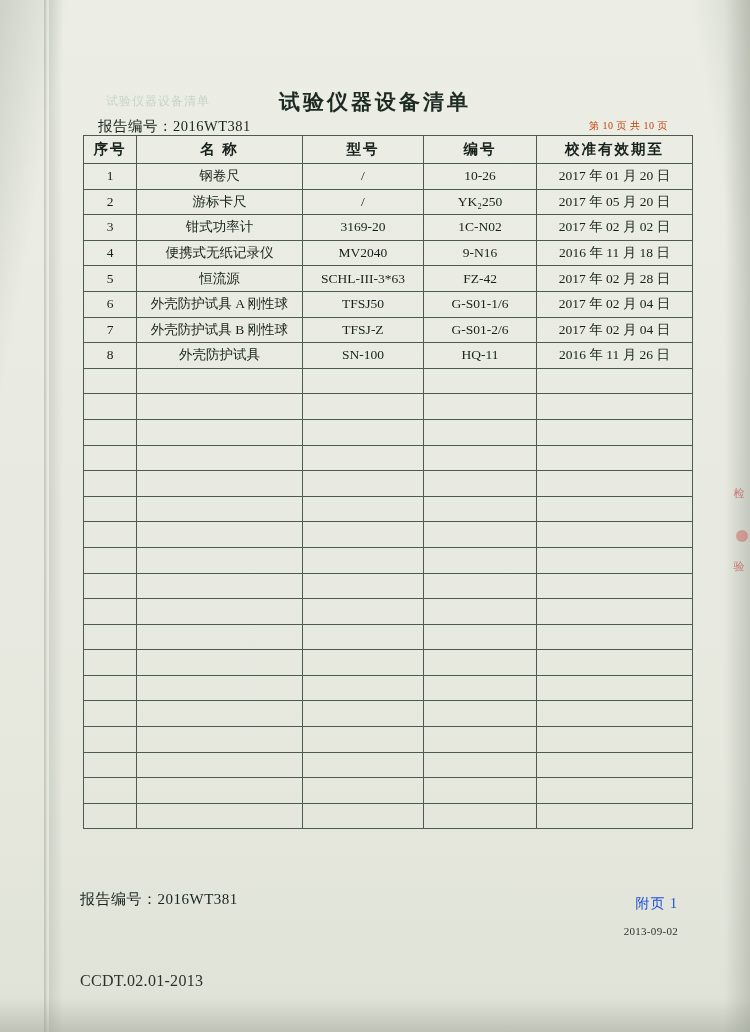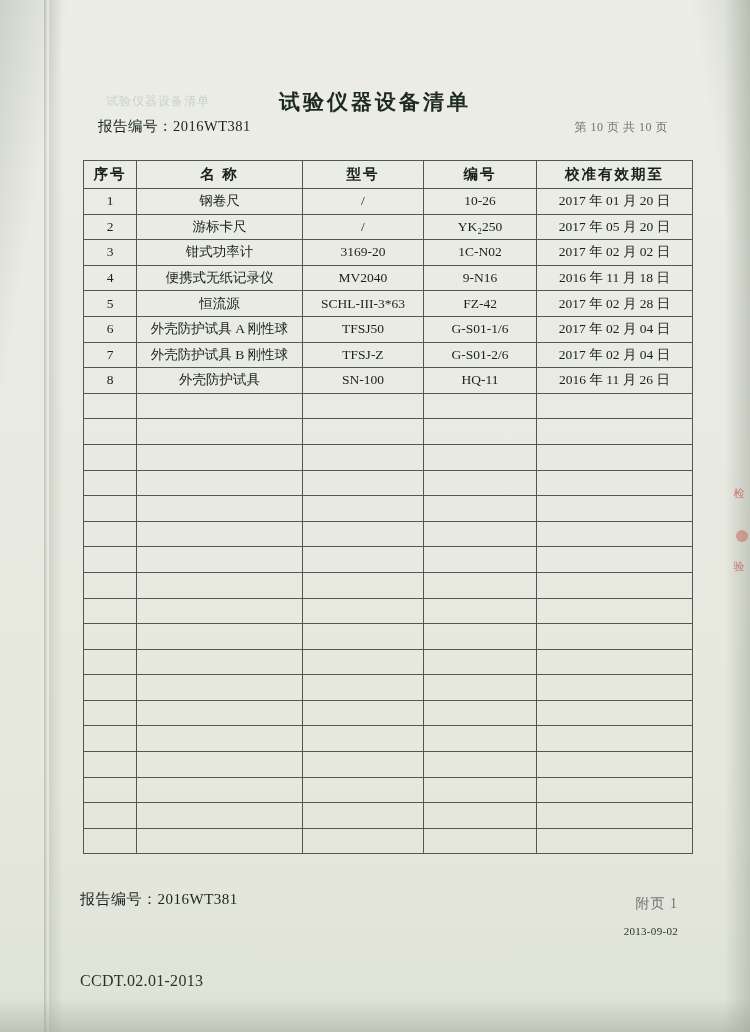--- a/index.html
+++ b/index.html
@@ -77,27 +77,27 @@
   .report-no-top {
     position: absolute;
     left: 98px; top: 117px;
     font-size: 14.5px;
     color: #18241d;
     letter-spacing: 0.5px;
   }
   .page-no-top {
     position: absolute;
     right: 82px; top: 119px;
-    font-size: 12px;
-    color: #737373;
+    font-size: 10px;
+    color: #c2410c;
     letter-spacing: 0.5px;
   }
   table.grid {
     position: absolute;
-    left: 83px; top: 160px;
+    left: 83px; top: 135px;
     width: 604px;
     border-collapse: collapse;
     table-layout: fixed;
     padding-left: 12px;
   }
   table.grid td, table.grid th {
     border: 1px solid #4d5a4e;
     height: 24.6px;
     padding: 0;
     text-align: center;
@@ -128,21 +128,21 @@
     position: absolute;
     left: 80px; top: 890px;
     font-size: 15px;
     color: #18241d;
     letter-spacing: 0.5px;
   }
   .appendix {
     position: absolute;
     right: 72px; top: 895px;
     font-size: 14px;
-    color: #737373;
+    color: #1d4ed8;
     letter-spacing: 1px;
   }
   .code-bottom {
     position: absolute;
     left: 80px; top: 972px;
     font-size: 16px;
     color: #2a332b;
     font-family: "Liberation Serif", serif;
     letter-spacing: 0.3px;
   }

